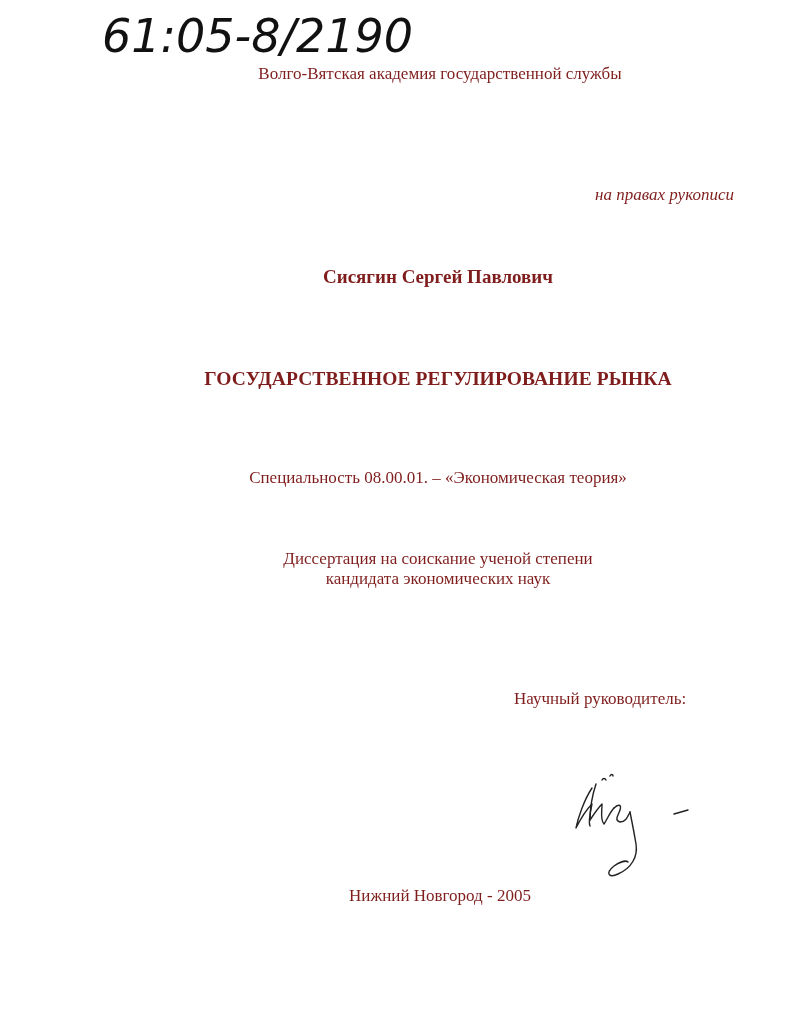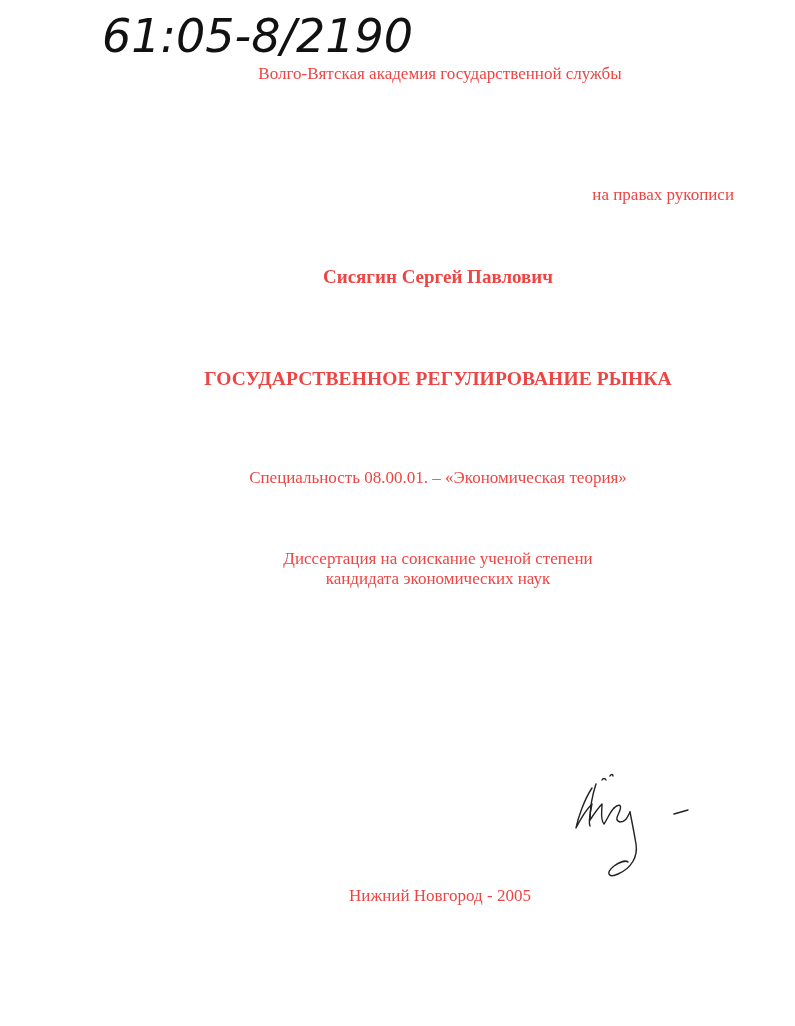--- a/index.html
+++ b/index.html
@@ -6,21 +6,21 @@
       margin: 0;
       padding: 0;
       background: #ffffff;
     }
     .page {
       position: relative;
       width: 795px;
       height: 1026px;
       background: #ffffff;
       overflow: hidden;
-      color: #ef4444;
+      color: #7f1d1d;
       font-family: "Liberation Serif", serif;
     }
     .abs { position: absolute; }
     .archive-number {
       left: 100px;
       top: 4px;
       width: 380px;
       height: 60px;
     }
     .archive-number text {
@@ -31,20 +31,21 @@
       left: 0;
       width: 880px;
       top: 64px;
       text-align: center;
       font-size: 17px;
     }
     .manuscript-note {
       right: 61px;
       top: 185px;
       font-size: 17px;
+      font-style: italic;
     }
     .author {
       left: 0;
       width: 876px;
       top: 266px;
       text-align: center;
       font-size: 19px;
       font-weight: bold;
     }
     .title {
@@ -109,20 +110,21 @@
   <div class="abs title">ГОСУДАРСТВЕННОЕ РЕГУЛИРОВАНИЕ РЫНКА</div>
 
   <div class="abs specialty">Специальность 08.00.01. – «Экономическая теория»</div>
 
   <div class="abs degree">
     <div>Диссертация на соискание ученой степени</div>
     <div>кандидата экономических наук</div>
   </div>
 
   <div class="abs supervisor">
+    <div>Научный руководитель:</div>
   </div>
 
   <svg class="abs signature" viewBox="0 0 140 110" xmlns="http://www.w3.org/2000/svg">
     <g fill="none" stroke="#222" stroke-width="1.4" stroke-linecap="round" stroke-linejoin="round">
       <path d="M22 18 C14 30, 8 48, 6 58 C10 50, 16 40, 22 34 C20 44, 18 52, 20 56"></path>
       <path d="M26 14 C22 26, 20 40, 20 50 C24 44, 28 38, 32 34 C32 42, 30 50, 34 54 C38 48, 40 42, 44 38"></path>
       <path d="M44 38 C48 34, 52 34, 50 40 C48 46, 44 50, 50 52 C56 52, 58 46, 60 42"></path>
       <path d="M60 42 C62 52, 64 62, 66 74 C68 86, 62 98, 48 104 C40 108, 34 104, 44 96 C50 92, 56 90, 58 92"></path>
       <path d="M32 10 C33 8, 35 8, 36 10"></path>
       <path d="M40 6 C41 4, 43 4, 43 6"></path>

